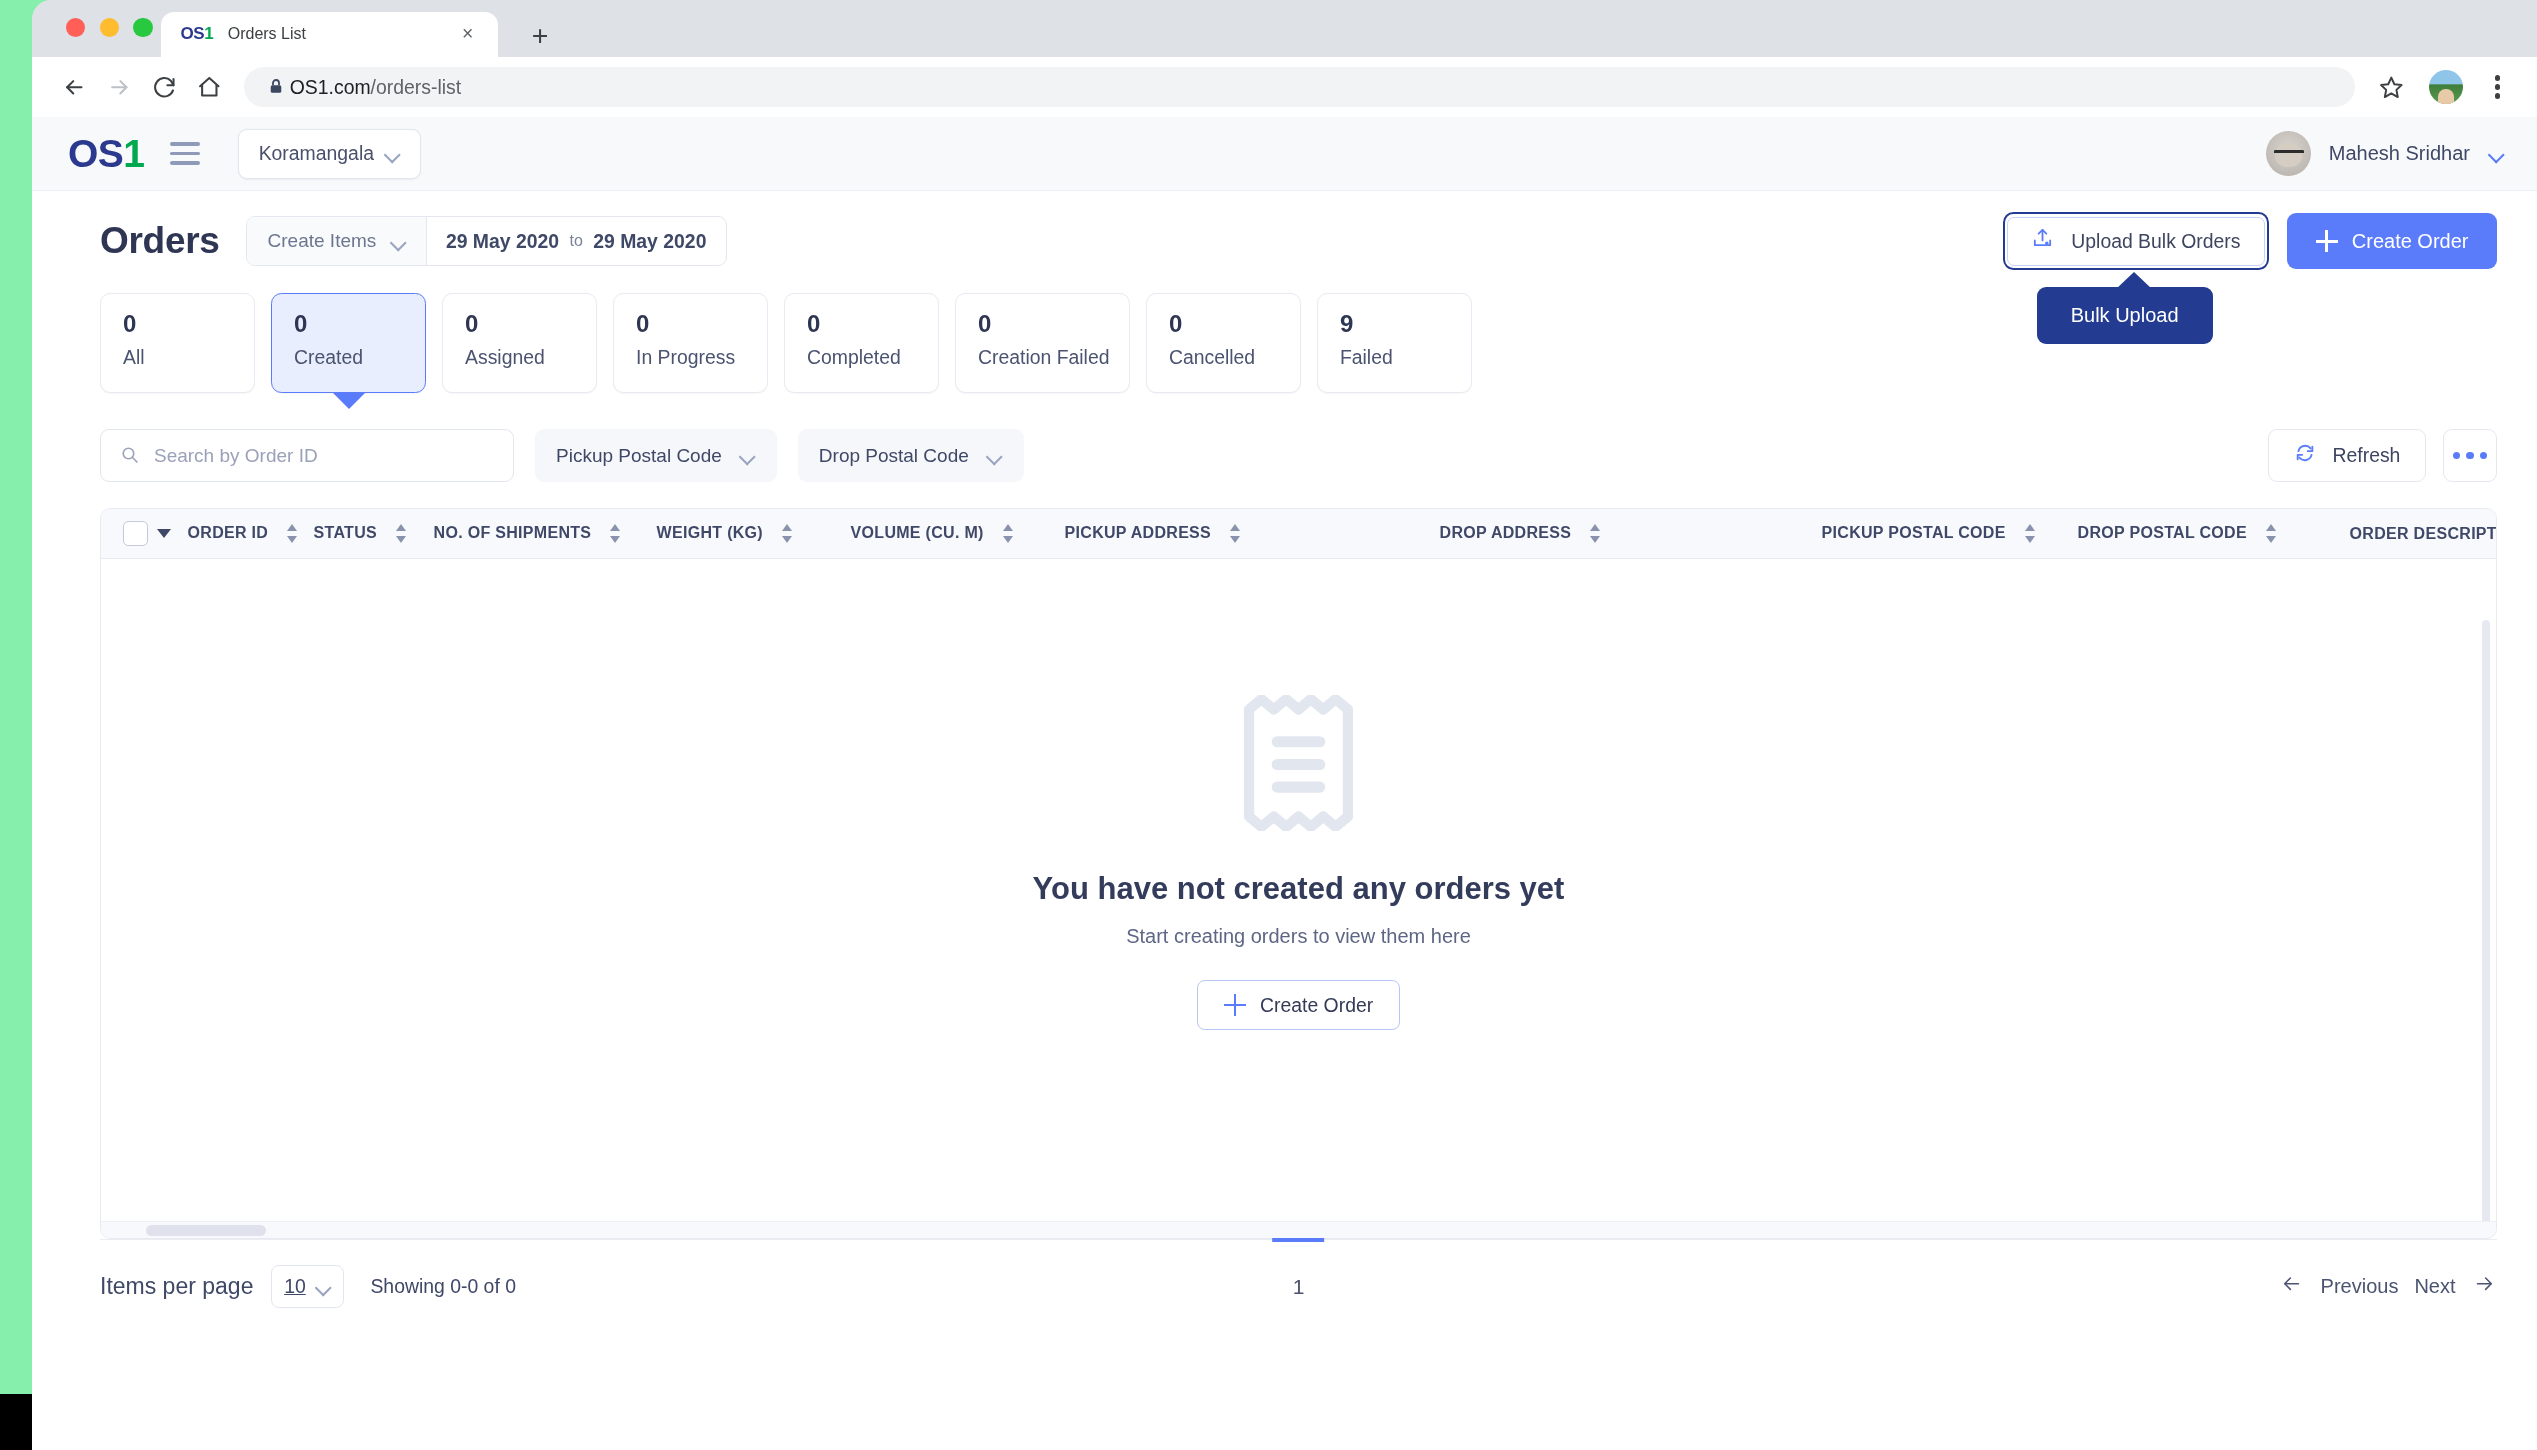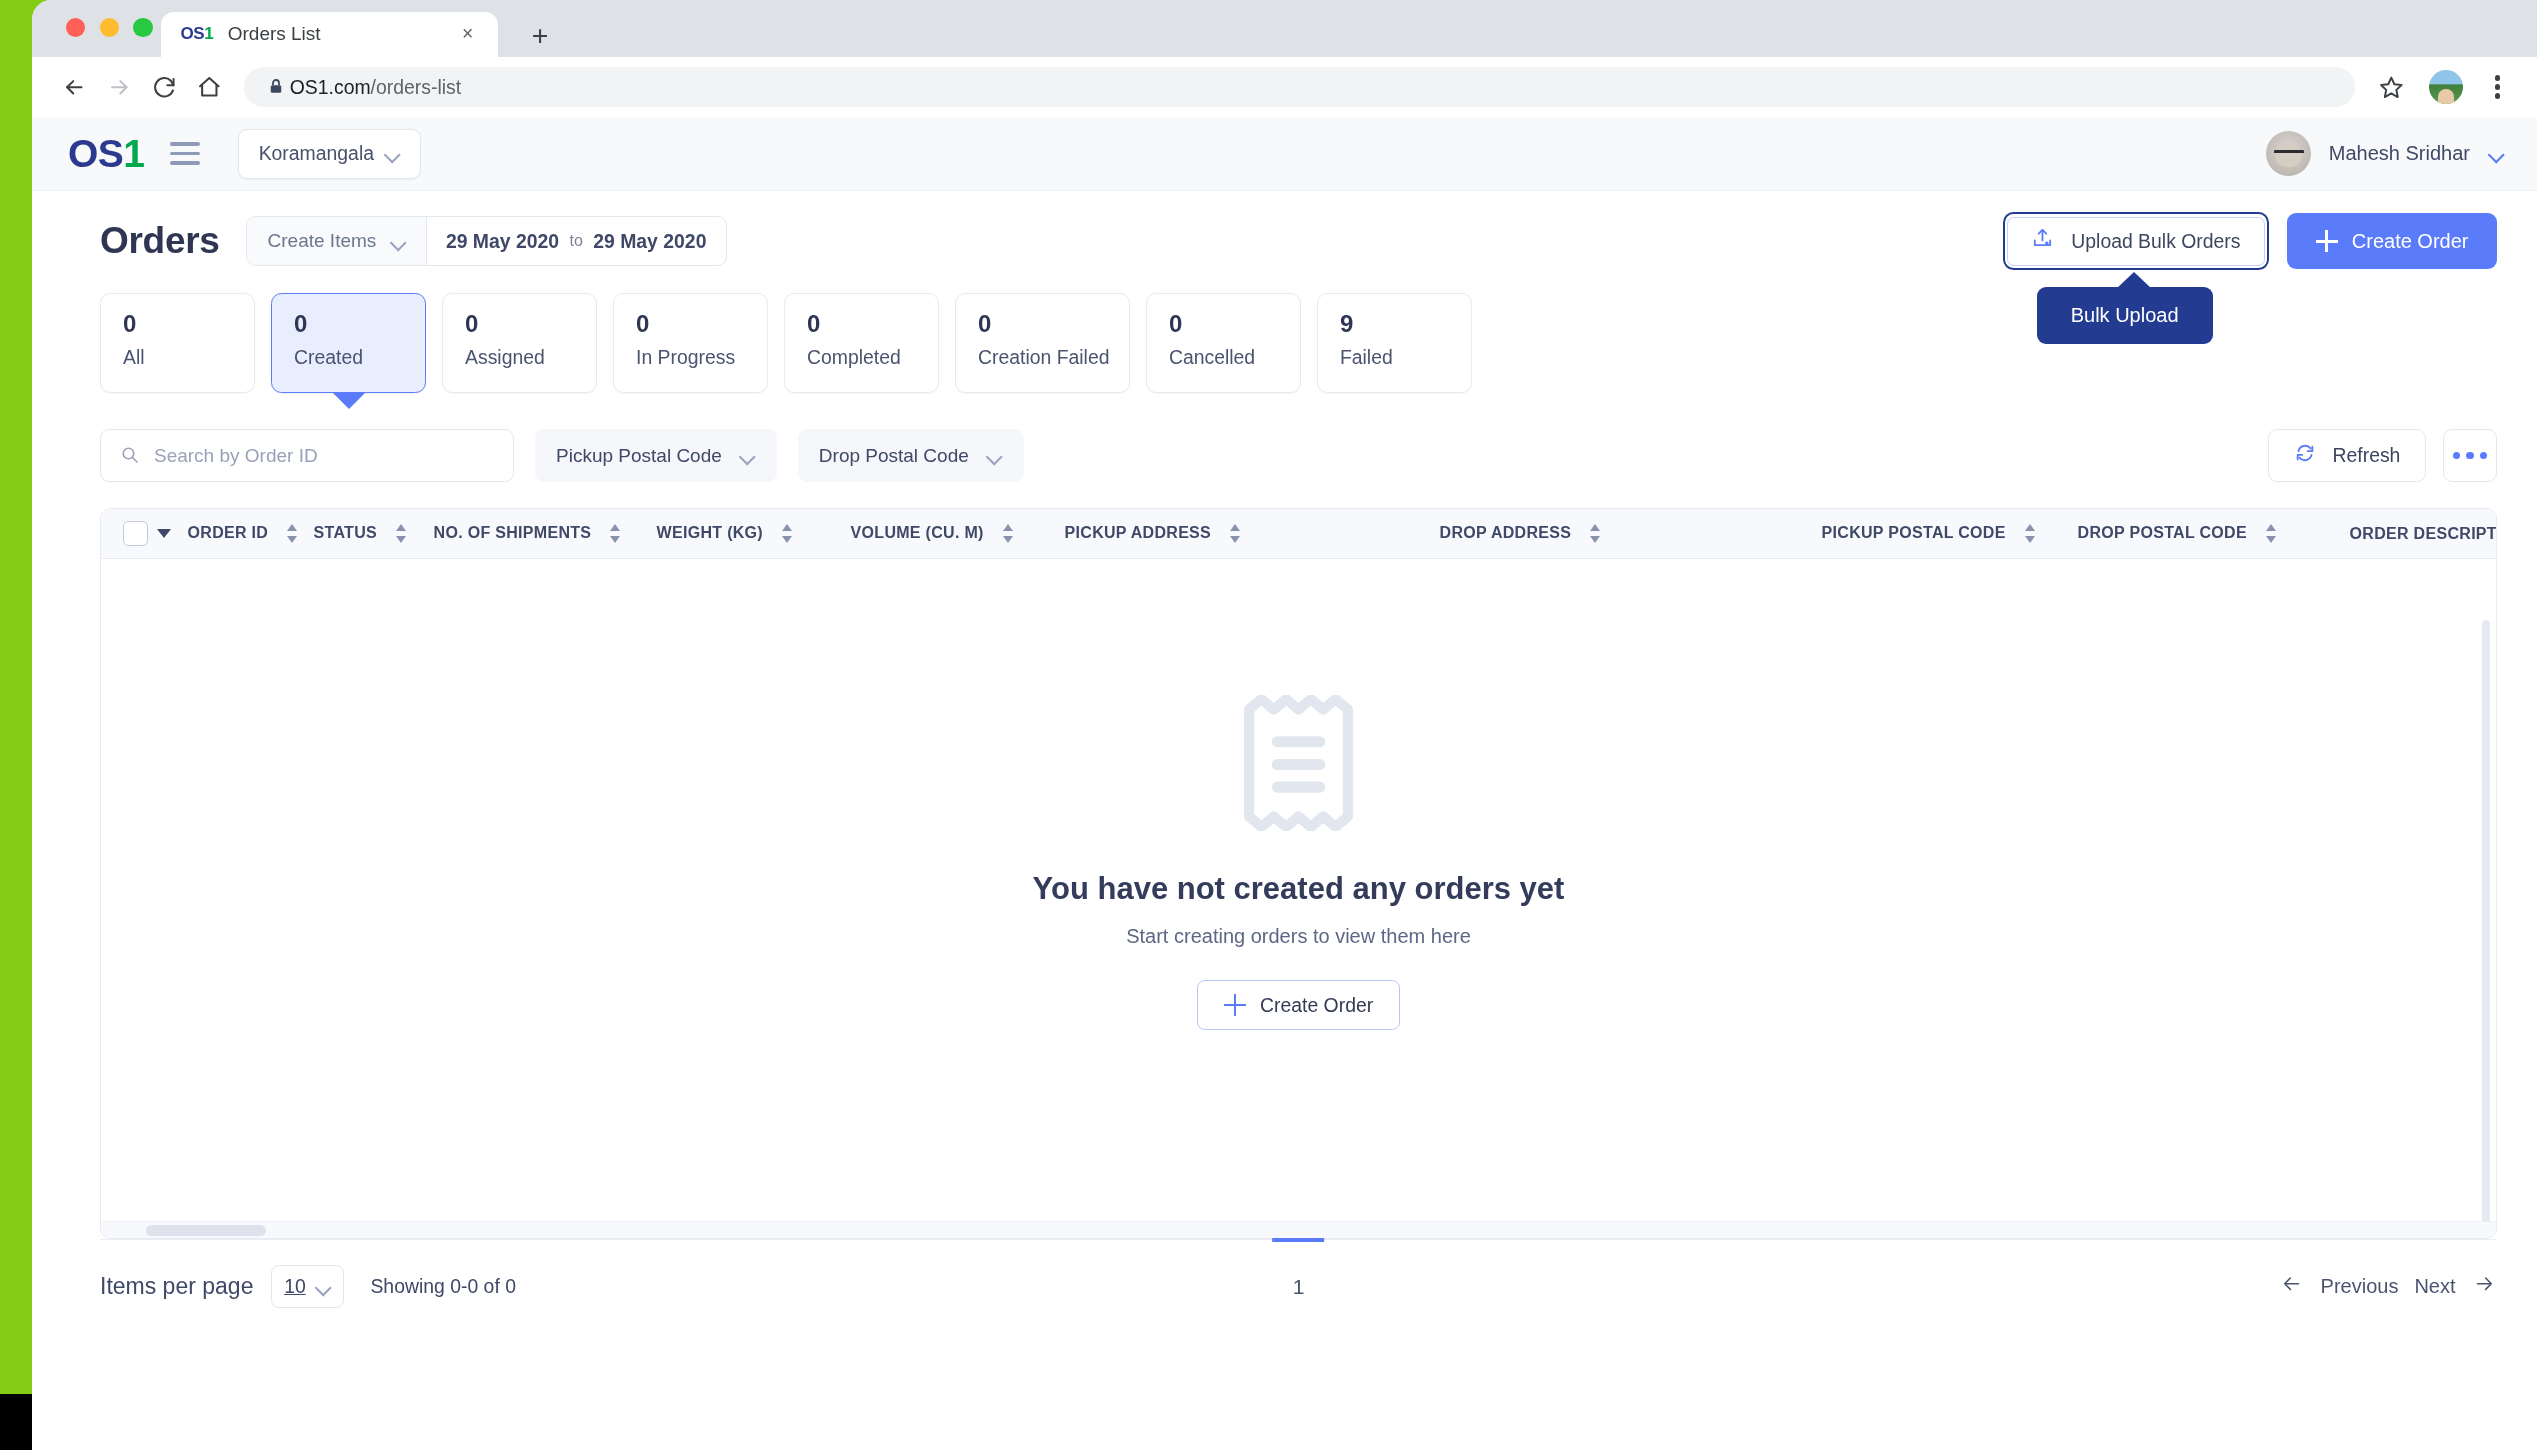--- a/index.html
+++ b/index.html
@@ -5,21 +5,21 @@
   * { box-sizing: border-box; margin: 0; padding: 0; }
   html, body {
     width: 2538px; height: 1450px;
     font-family: "Liberation Sans", sans-serif;
     background: #000;
     overflow: hidden;
   }
   #root {
     position: relative;
     width: 2538px; height: 1394px;
-    background: #84cc16;
+    background: #86efac;
   }
 
   
   .browser {
     position: absolute;
     left: 32px; top: 0px;
     width: 2505px; height: 1450px;
     background: #dee1e6;
     border-top-left-radius: 19.4px;
     overflow: hidden;
@@ -43,21 +43,21 @@
     width: 337px; height: 45px;
     background: #ffffff;
     border-top-left-radius: 13px; border-top-right-radius: 13px;
     display: flex; align-items: center; padding: 0 19.4px;
     gap: 14.2px;
   }
   .tab-fav { font-size: 17px; font-weight: bold; letter-spacing: -0.3px; }
   .tab-fav .os { color: #2b3a8f; }
   .tab-fav .one { color: #00a94f; }
   .tab-title {
-    font-size: 19px; color: #3c4043; white-space: nowrap;
+    font-size: 16px; color: #3c4043; white-space: nowrap;
     flex: 1;
   }
   .tab-close {
     font-size: 19.4px; color: #5f6368; line-height: 1;
     width: 22px; text-align: center; cursor: pointer;
   }
   .newtab {
     position: absolute; left: 492px; top: 19.4px;
     width: 32px; height: 32px;
     display: flex; align-items: center; justify-content: center;

